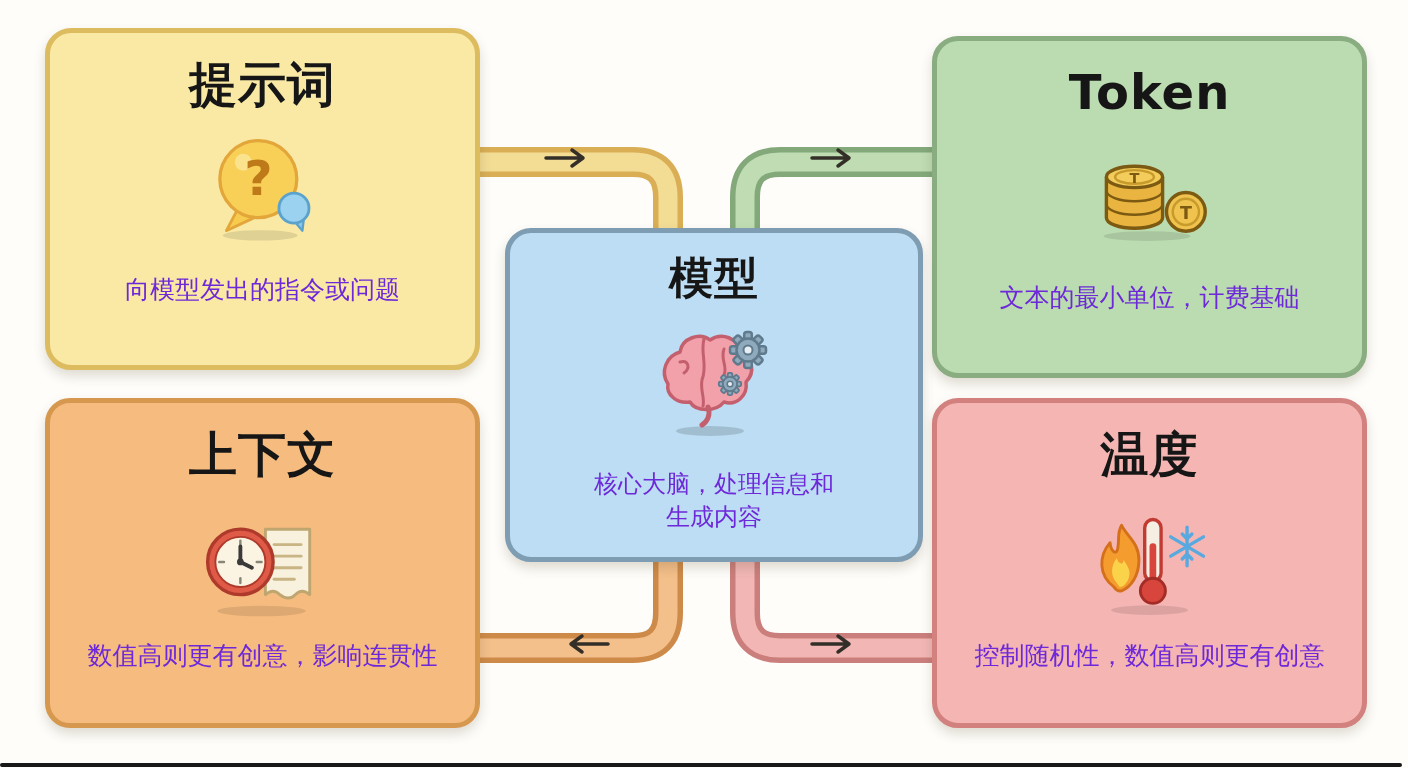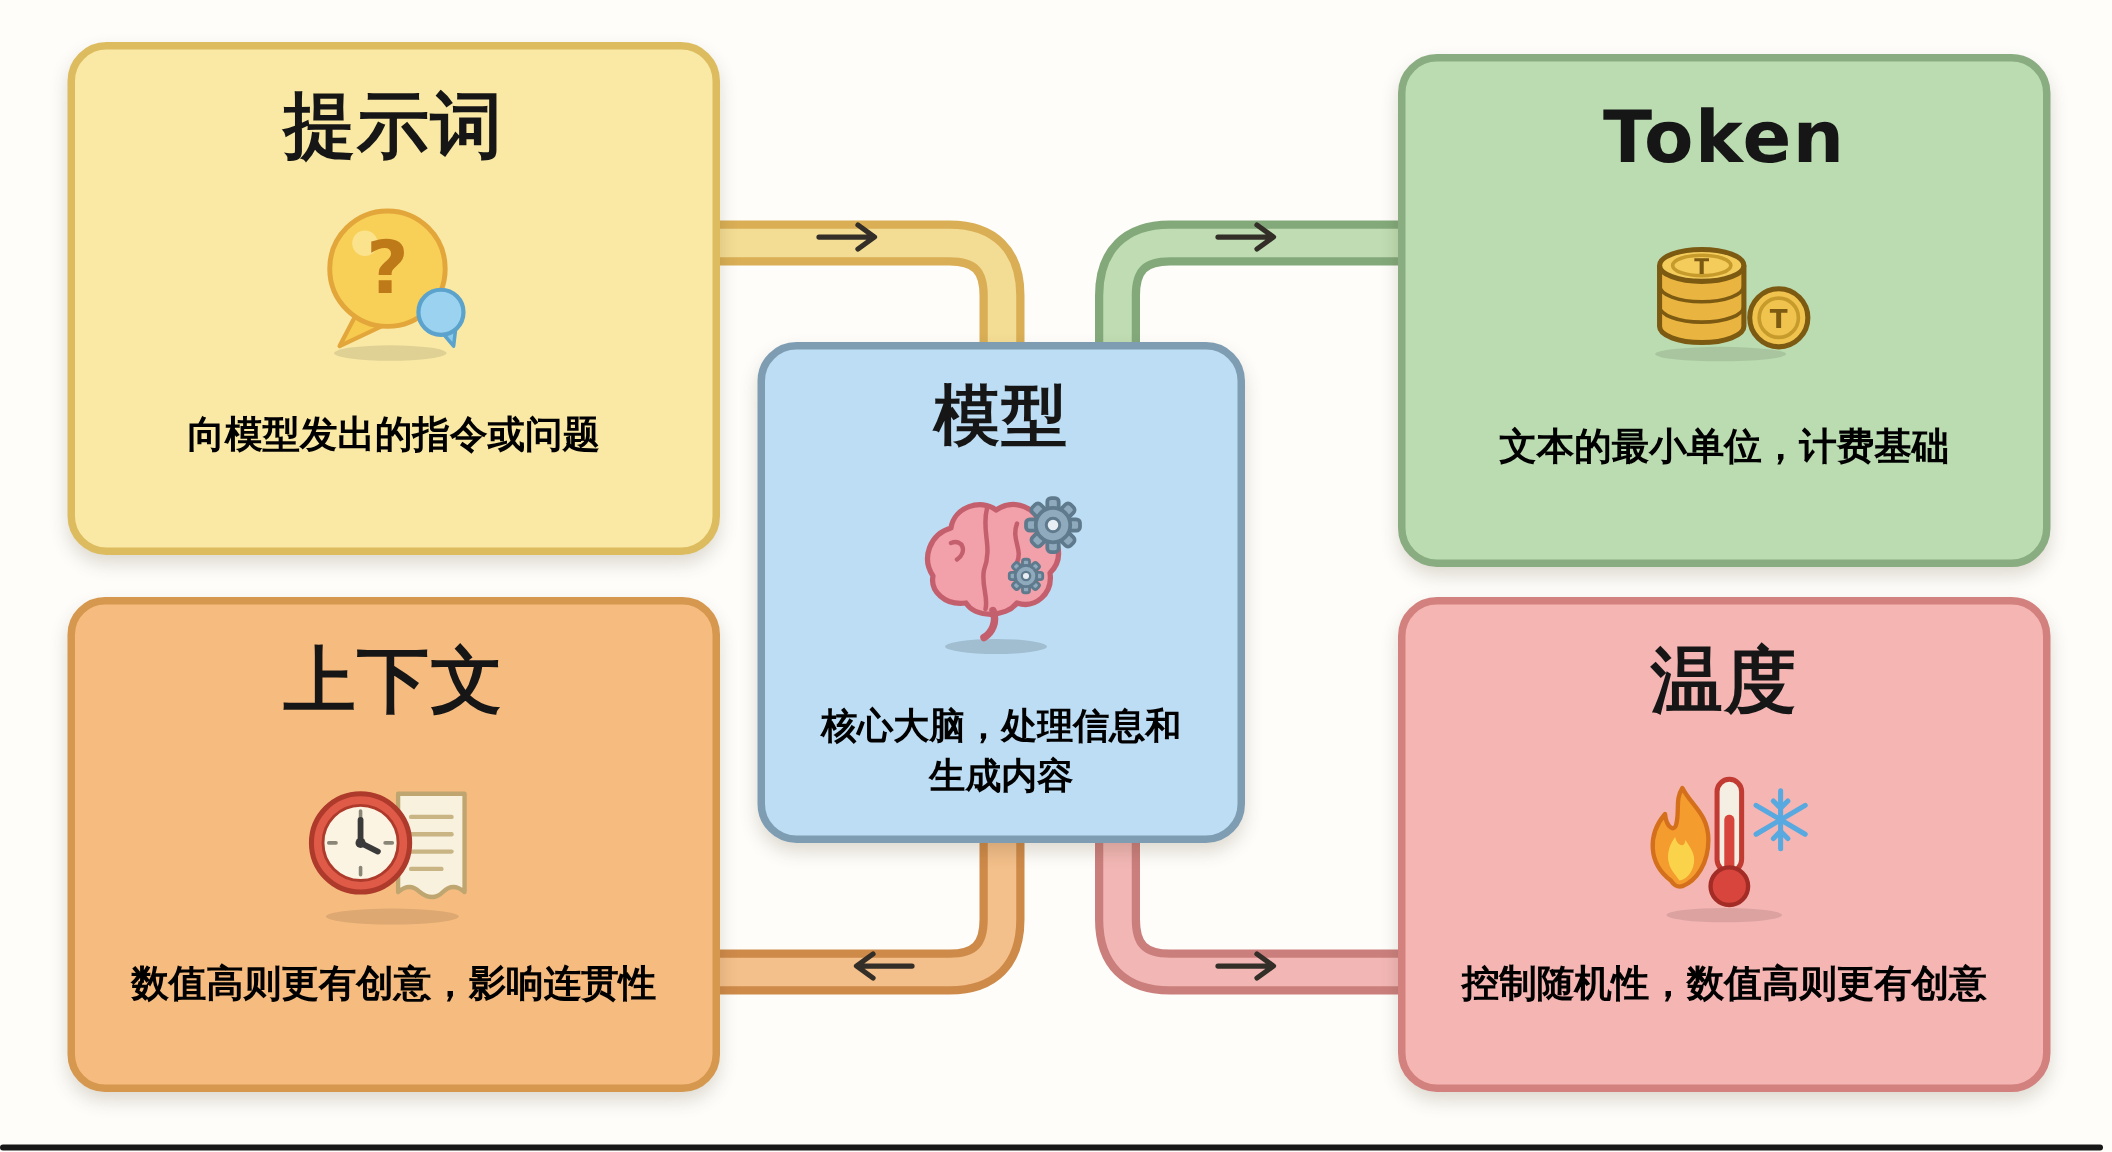--- a/index.html
+++ b/index.html
@@ -20,31 +20,31 @@
     border:5px solid; border-radius:26px;
     box-shadow:0 6px 12px rgba(80,60,30,0.18);
     padding:24px 18px 60px;
   }
   .card-title {
     font-size:48px; font-weight:bold; color:#161616; letter-spacing:1px;
     line-height:1.15; text-align:center;
   }
   .card-icon { margin-top:20px; line-height:0; }
   .card-desc {
-    margin-top:auto; font-size:25px; font-weight:bold; color:#000000;
+    margin-top:auto; font-size:25px; font-weight:normal; color:#6d28d9;
     text-align:center; white-space:nowrap; line-height:1.2;
   }
 
   .card-prompt      { left:45px;  top:28px;  width:435px; height:342px; background:#F9E9A5; border-color:#DDBC60;justify-content:center; }
   .card-token       { left:932px; top:36px;  width:435px; height:342px; background:#BBDCB1; border-color:#89AC80; }
   .card-context     { left:45px;  top:398px; width:435px; height:330px; background:#F6BB7E; border-color:#D6984E; padding-bottom:52px;border-radius:25px; }
   .card-temperature { left:932px; top:398px; width:435px; height:330px; background:#F4B5B3; border-color:#D3817E; padding-bottom:52px; }
 
   .card-model {
-    left:505px; top:228px; width:325px; height:334px;
+    left:505px; top:228px; width:418px; height:334px;
     background:#BCDDF3; border-color:#7E9DB3; z-index:2;
     padding:20px 18px 24px;
   }
   .card-model .card-title { font-size:44px; }
   .card-model .card-icon  { margin-top:10px; }
   .card-model .card-desc  { font-size:24px; white-space:normal; line-height:1.35; }
   .card-model .card-desc span { display:block; }
 
   .bottom-line {
     position:absolute; left:0px; bottom:1px; width:1402px; height:4px;

